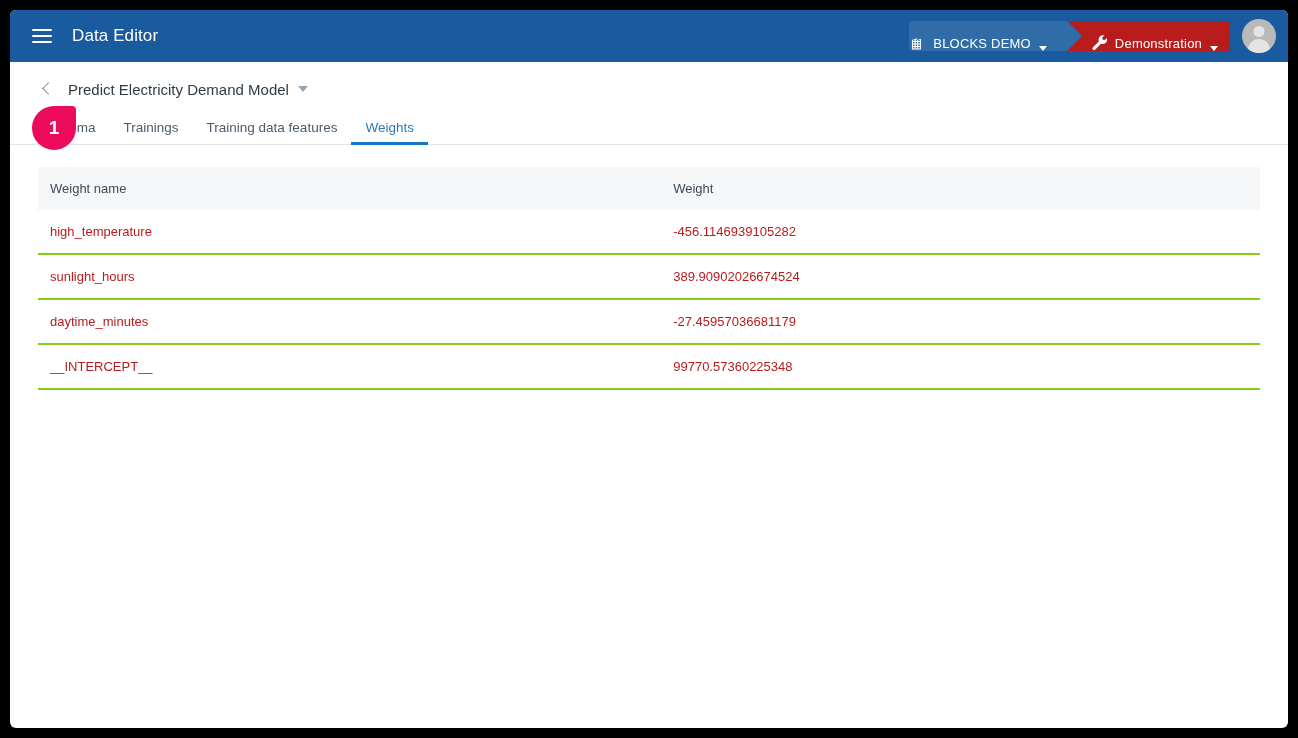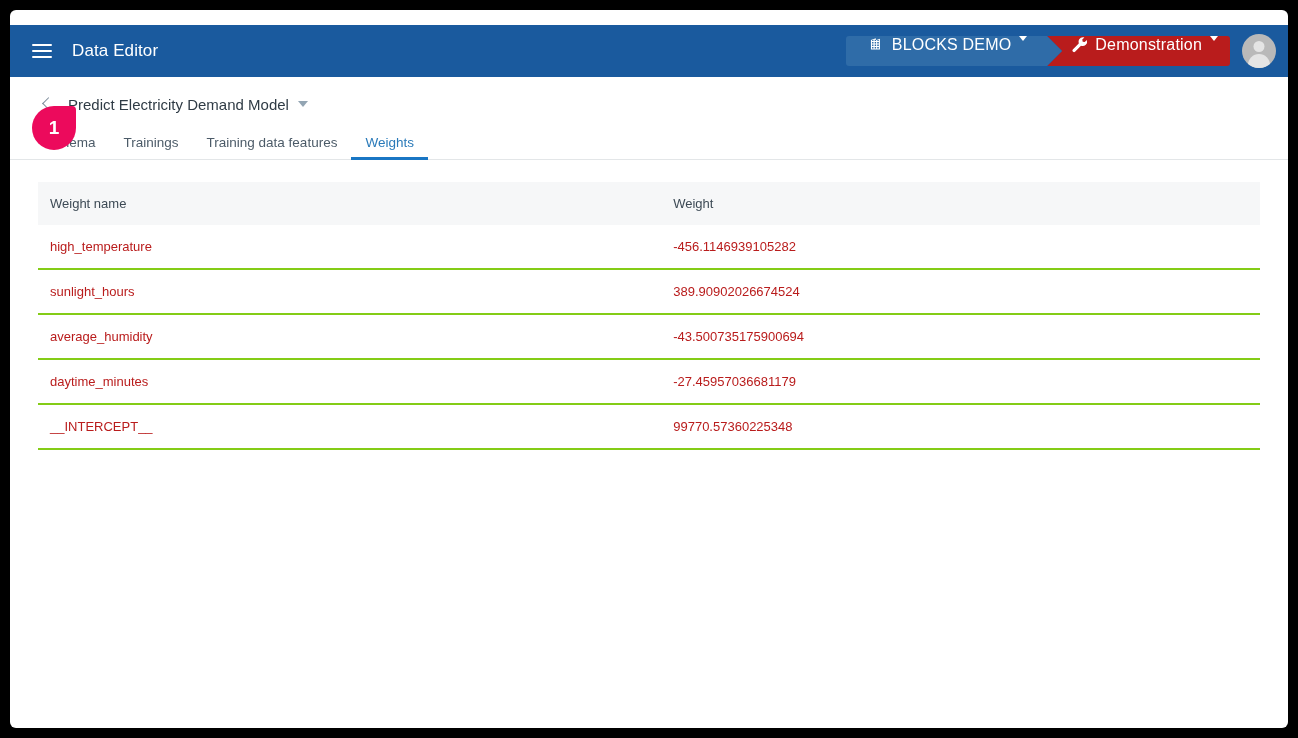--- a/index.html
+++ b/index.html
@@ -34,21 +34,20 @@
   }
 
   
   .appbar {
     position: relative;
     height: 52px;
     background: #1a5a9e;
     display: flex;
     align-items: center;
     padding: 0 12px 0 12px;
-    margin-top: 15px;
   }
 
   .hamburger {
     width: 26px; height: 26px;
     margin-left: 10px;
     margin-right: 14px;
     display: flex;
     flex-direction: column;
     justify-content: center;
     gap: 4px;
@@ -79,24 +78,24 @@
   
   .bc-group {
     display: flex;
     align-items: stretch;
     height: 30px;
     margin-right: 12px;
   }
 
   .bc-seg {
     display: flex;
-    align-items: flex-start;
-    padding: 0 12px 0 24px;
+    align-items: flex-end;
+    padding: 0 12px 0 2px;
     color: #ffffff;
-    font-size: 16px;
+    font-size: 13px;
     cursor: pointer;
     position: relative;
   }
   .bc-seg.first {
     background: #2f6ca8;
     border-top-left-radius: 3px;
     border-bottom-left-radius: 3px;
     padding-right: 20px;
   }
   .bc-seg.first::after {
@@ -372,24 +371,20 @@
         <tbody>
           <tr>
             <td class="col-name">high_temperature</td>
             <td class="col-weight">-456.1146939105282</td>
           </tr>
           <tr>
             <td class="col-name">sunlight_hours</td>
             <td class="col-weight">389.90902026674524</td>
           </tr>
           <tr>
-            <td class="col-name">average_humidity</td>
-            <td class="col-weight">-43.500735175900694</td>
-          </tr>
-          <tr>
             <td class="col-name">daytime_minutes</td>
             <td class="col-weight">-27.45957036681179</td>
           </tr>
           <tr>
             <td class="col-name">__INTERCEPT__</td>
             <td class="col-weight">99770.57360225348</td>
           </tr>
         </tbody>
       </table>
     </div>

